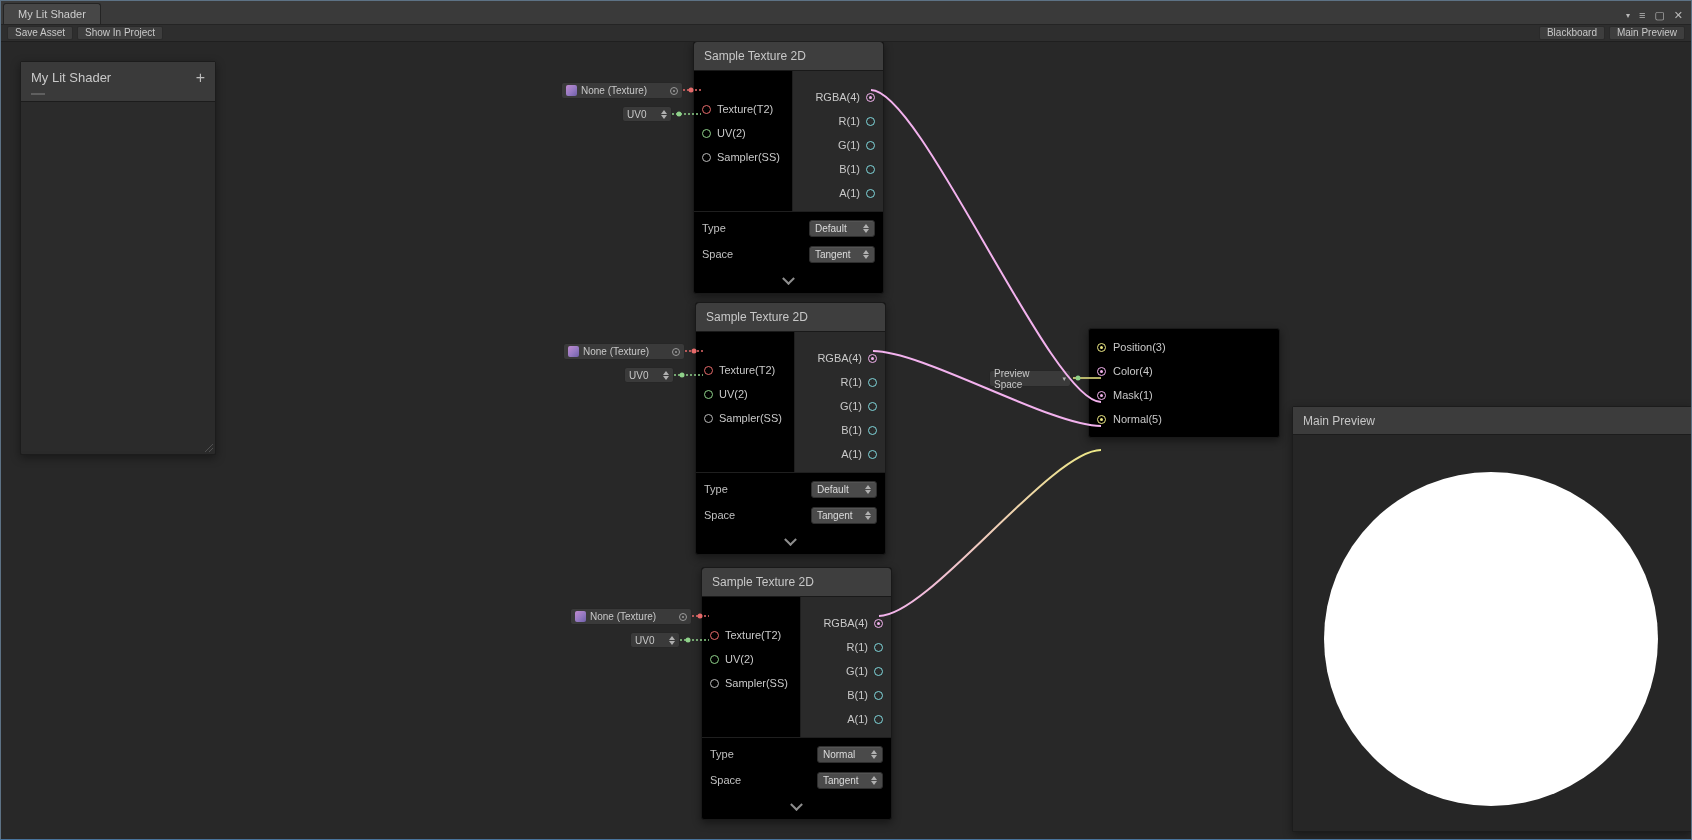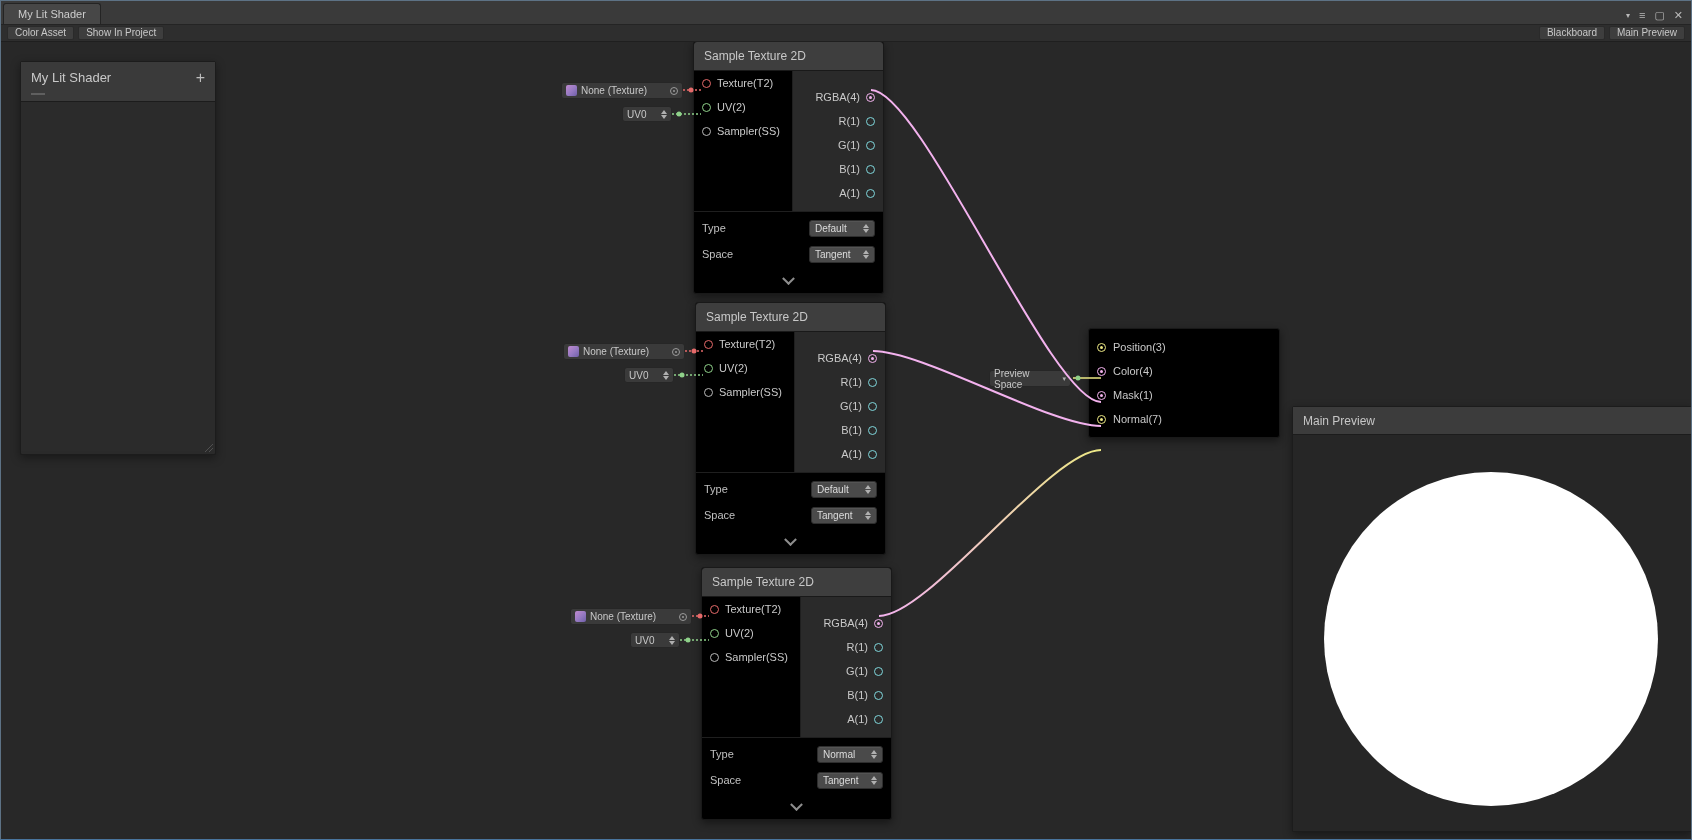--- a/index.html
+++ b/index.html
@@ -49,21 +49,21 @@
                background:repeating-linear-gradient(135deg, transparent 0 2px, #5a5a5a 2px 3px);
                clip-path:polygon(100% 0, 100% 100%, 0 100%); opacity:.8; }
 
   
   .node { position:absolute; background:#000000; border:1px solid #191919; border-radius:3px;
           box-shadow:0 3px 9px rgba(0,0,0,.45); z-index:4; }
   .node-header { height:29px; background:#3e3e3e; border-bottom:1px solid #191919;
                  border-radius:3px 3px 0 0; display:flex; align-items:center; padding:0 10px;
                  font-size:12px; color:#c8c8c8; }
   .ports { display:flex; }
-  .col-in  { width:98px; padding:0 0 6px; }
+  .col-in  { width:98px; padding:12px 0 6px;margin-top:14px; }
   .col-out { flex:1; background:#2a2a2a; border-left:1px solid #1f1f1f; padding:14px 0 6px;text-align:right; }
   .port-row { height:24px; display:flex; align-items:center; gap:6px; padding:0 8px;
               font-size:11px; color:#c9c9c9; }
   .col-out .port-row { justify-content:flex-end; }
   .port { width:9px; height:9px; border:1px solid #999; border-radius:50%; flex:none;
           display:flex; align-items:center; justify-content:center; background:transparent; }
   .port .dot { width:3px; height:3px; border-radius:50%; }
   .controls { border-top:1px solid #1f1f1f; padding:3px 8px; }
   .control-row { height:26px; display:flex; align-items:center; justify-content:space-between;
                  font-size:11px; color:#c0c0c0; }
@@ -116,21 +116,21 @@
     </div>
     <div class="titlebar-icons">
       <span class="tb-icon small">▾</span>
       <span class="tb-icon">≡</span>
       <span class="tb-icon">▢</span>
       <span class="tb-icon">✕</span>
     </div>
   </div>
 
   <div class="toolbar">
-    <button class="tbtn">Color Asset</button>
+    <button class="tbtn">Save Asset</button>
     <button class="tbtn">Show In Project</button>
     <div class="spacer"></div>
     <button class="tbtn">Blackboard</button>
     <button class="tbtn">Main Preview</button>
   </div>
 
   <div class="graph">
 
     <svg class="edges" width="1692" height="840">
       <defs>
@@ -450,21 +450,21 @@
         <div class="m-row">
           <span class="port" style="border-color: rgb(243, 178, 238);">
               <span class="dot" style="background-color: rgb(243, 178, 238);"></span>
             </span>
           <span>Mask(1)</span>
         </div>
         <div class="m-row">
           <span class="port" style="border-color: rgb(236, 232, 133);">
               <span class="dot" style="background-color: rgb(236, 232, 133);"></span>
             </span>
-          <span>Normal(7)</span>
+          <span>Normal(5)</span>
         </div>
       </div>
     </div>
 
     <div class="obj-field space-field" style="left:988px; top:369px; width:82px;">
       <span>Preview Space</span>
       <span class="dd-arrow">▾</span>
     </div>
 
     <div class="panel" style="left:1291px; top:405px; width:400px; height:426px;">

